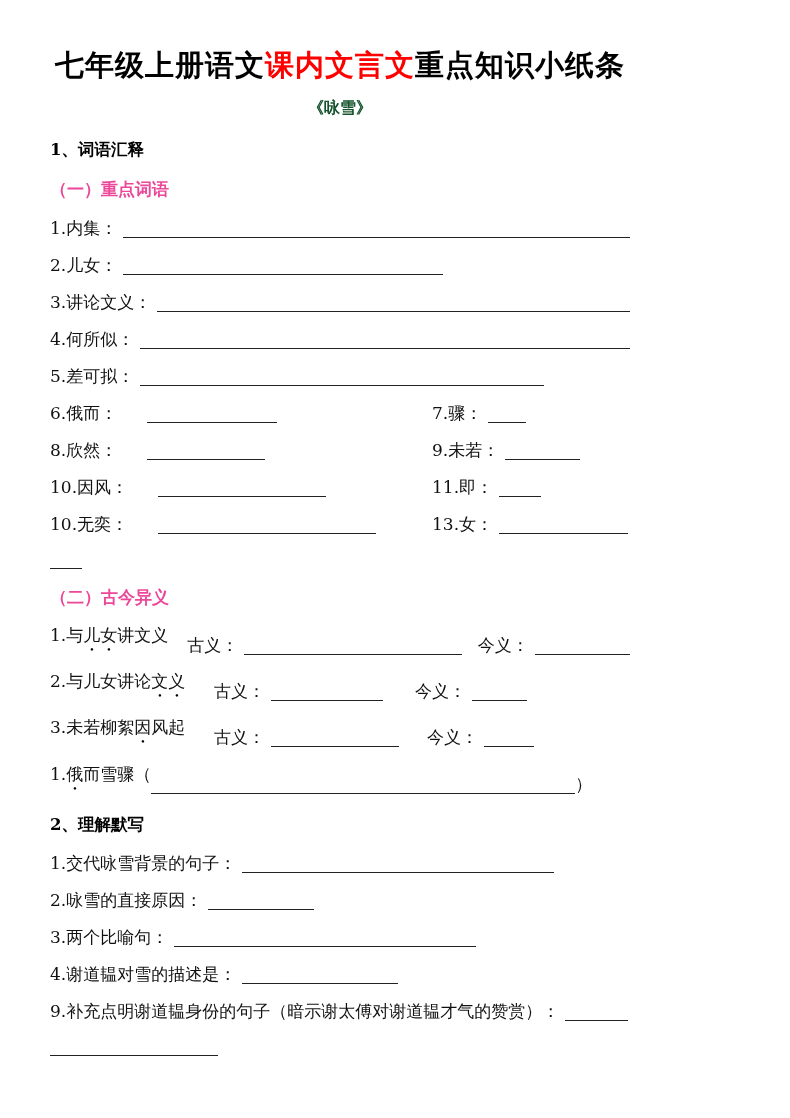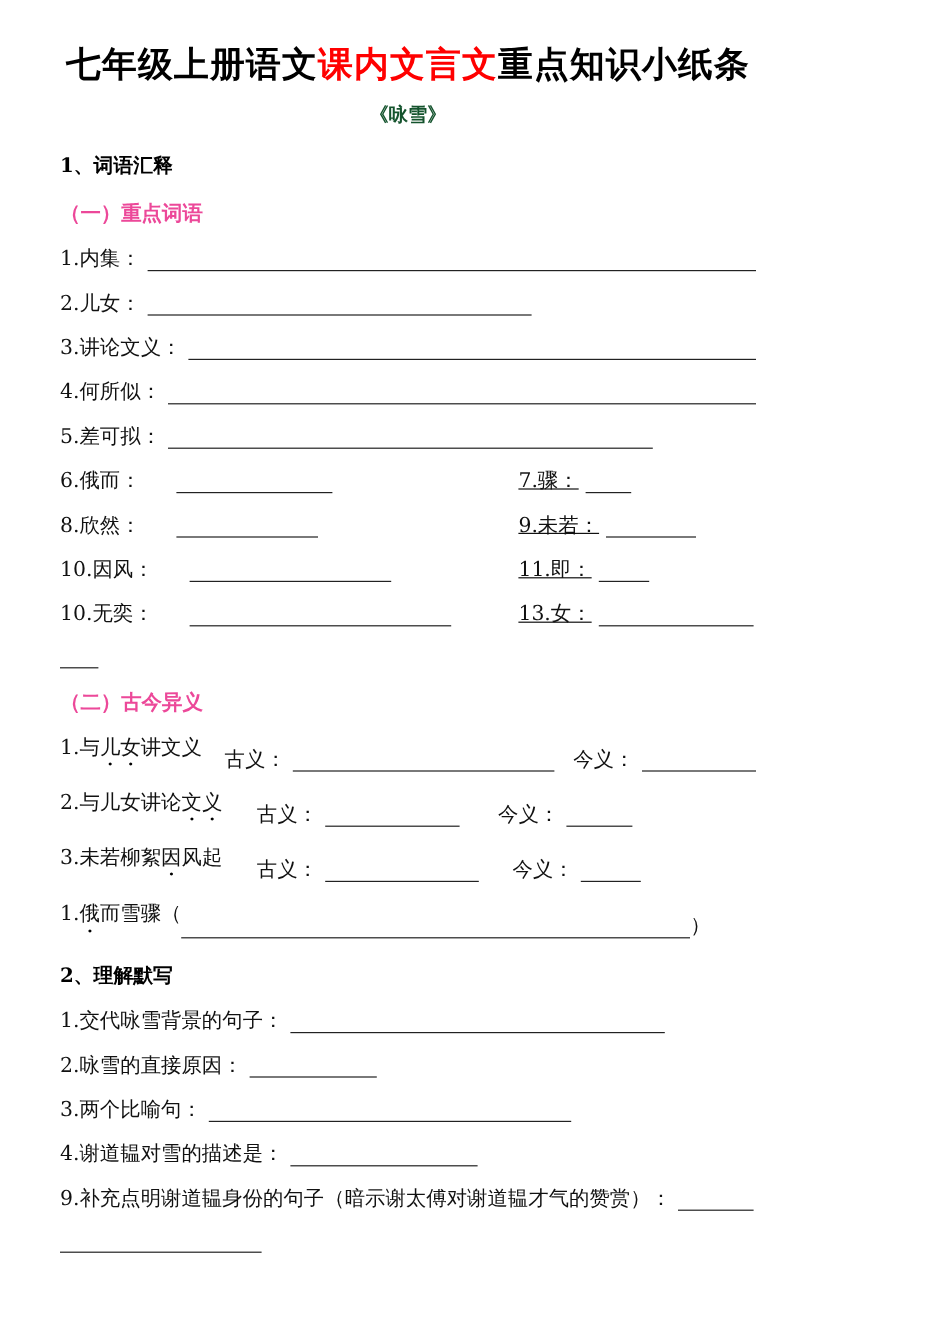--- a/index.html
+++ b/index.html
@@ -2,21 +2,21 @@
 <html><head>
 <meta charset="utf-8">
 <style>
   * { margin:0; padding:0; box-sizing:border-box; }
   html,body { background:#ffffff; }
   body {
     width:790px; height:1118px;
     font-family:"DejaVu Serif","Liberation Serif",serif;
     color:#111; overflow:hidden;
   }
-  .page { width:680px; height:1118px; padding:28px 50px 0 50px; position:relative; }
+  .page { width:680px; height:1118px; padding:40px 50px 0 50px; position:relative; }
 
   
   .title {
     text-align:center; font-size:29px; font-weight:bold; color:#000;
     letter-spacing:1px; line-height:38px; margin-top:6px;
   }
   .title .red { color:#ff0000; }
   .subtitle {
     text-align:center; font-size:16px; font-weight:bold; color:#14532d; margin-top:14px;
   }
@@ -27,21 +27,21 @@
 
   
   .row  { font-size:17px; line-height:20px; margin-top:17px; display:flex; align-items:flex-end; }
   .lbl  { white-space:nowrap; }
   .bl   { display:inline-block; border-bottom:1px solid #222; height:17px; margin-left:6px; }
   .bl.flex { flex:1; margin-right:2px; }
 
   
   .cols { display:flex; }
   .col-l { width:382px; display:flex; align-items:flex-end;gap:24px; }
-  .col-r { flex:1; display:flex; align-items:flex-end;text-decoration:underline; }
+  .col-r { flex:1; display:flex; align-items:flex-end; }
 
   
   .am-row { font-size:17px; line-height:20px; margin-top:16px; display:flex; align-items:flex-end; }
   .am-lbl { width:164px; white-space:nowrap; }
   .am-k   { white-space:nowrap; }
 
   
   .dots {
     -webkit-text-emphasis: filled dot #000;
     -webkit-text-emphasis-position: under left;

